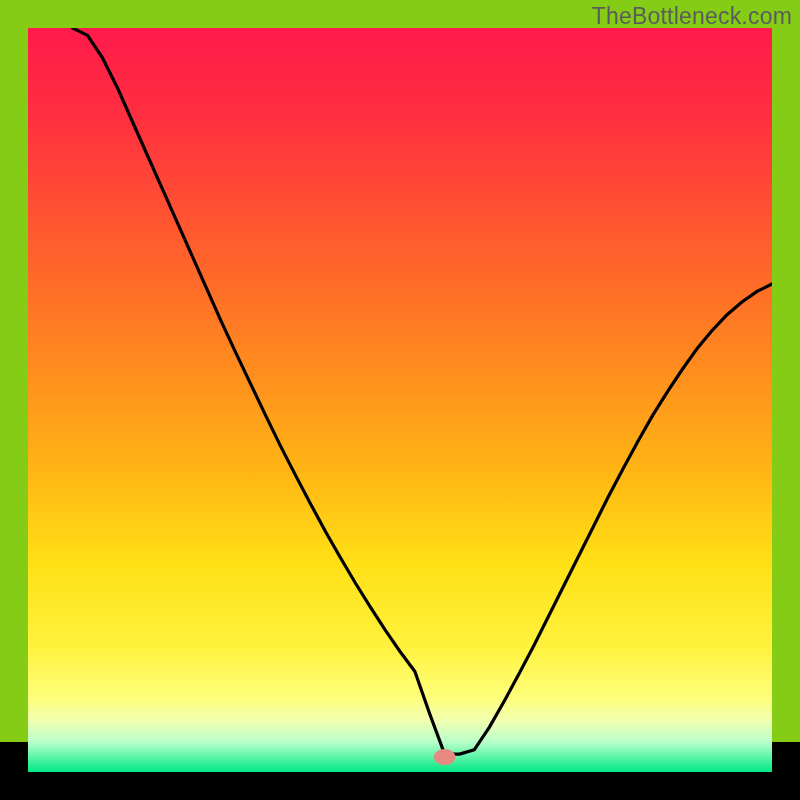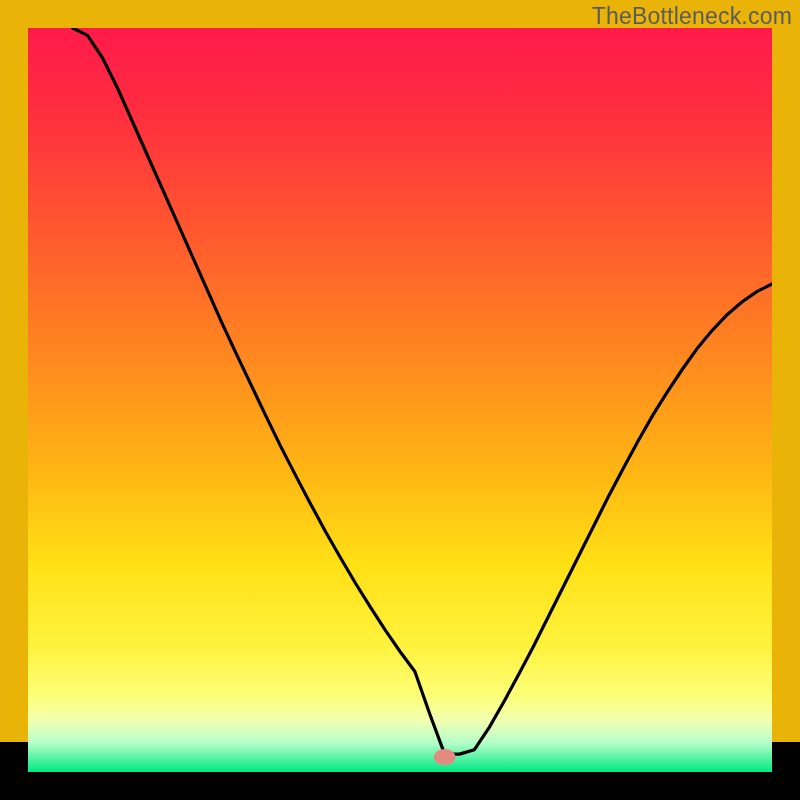--- a/index.html
+++ b/index.html
@@ -10,21 +10,21 @@
     background: #000;
     font-family: Arial, Helvetica, sans-serif;
     overflow: hidden;
   }
   .frame {
     position: absolute;
     top: 0;
     left: 0;
     width: 800px;
     height: 742px;
-    background: #eab308;
+    background: #84cc16;
   }
   .watermark {
     position: absolute;
     top: 3px;
     right: 8px;
     font-size: 23px;
     font-weight: 500;
     color: #5b5b5b;
     letter-spacing: 0.2px;
     user-select: none;

